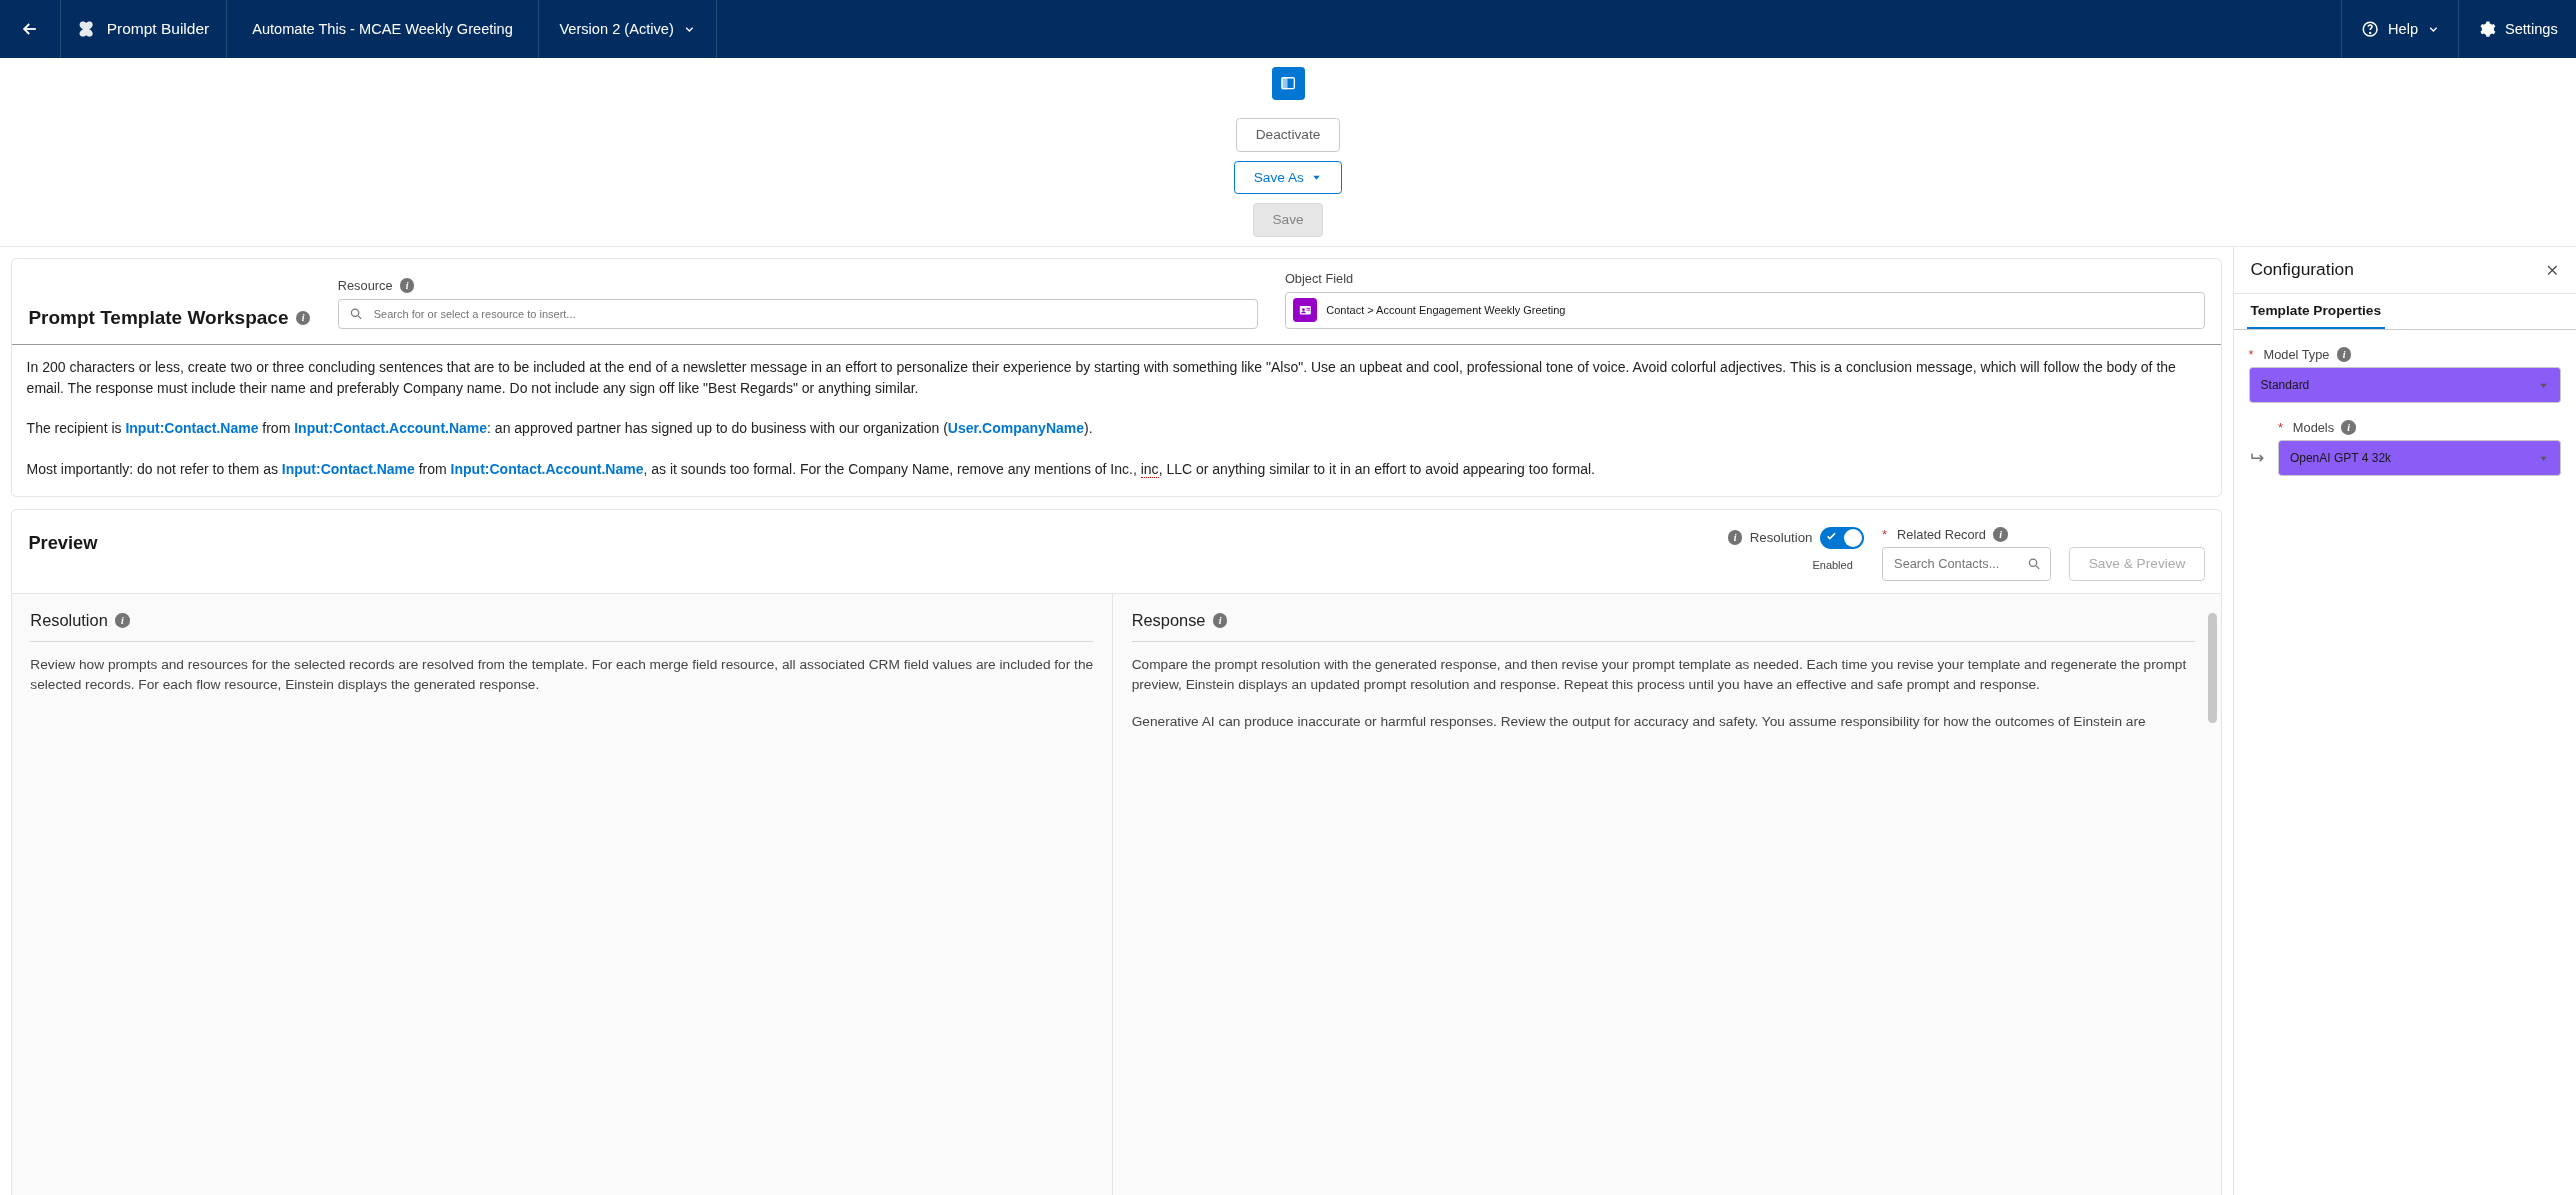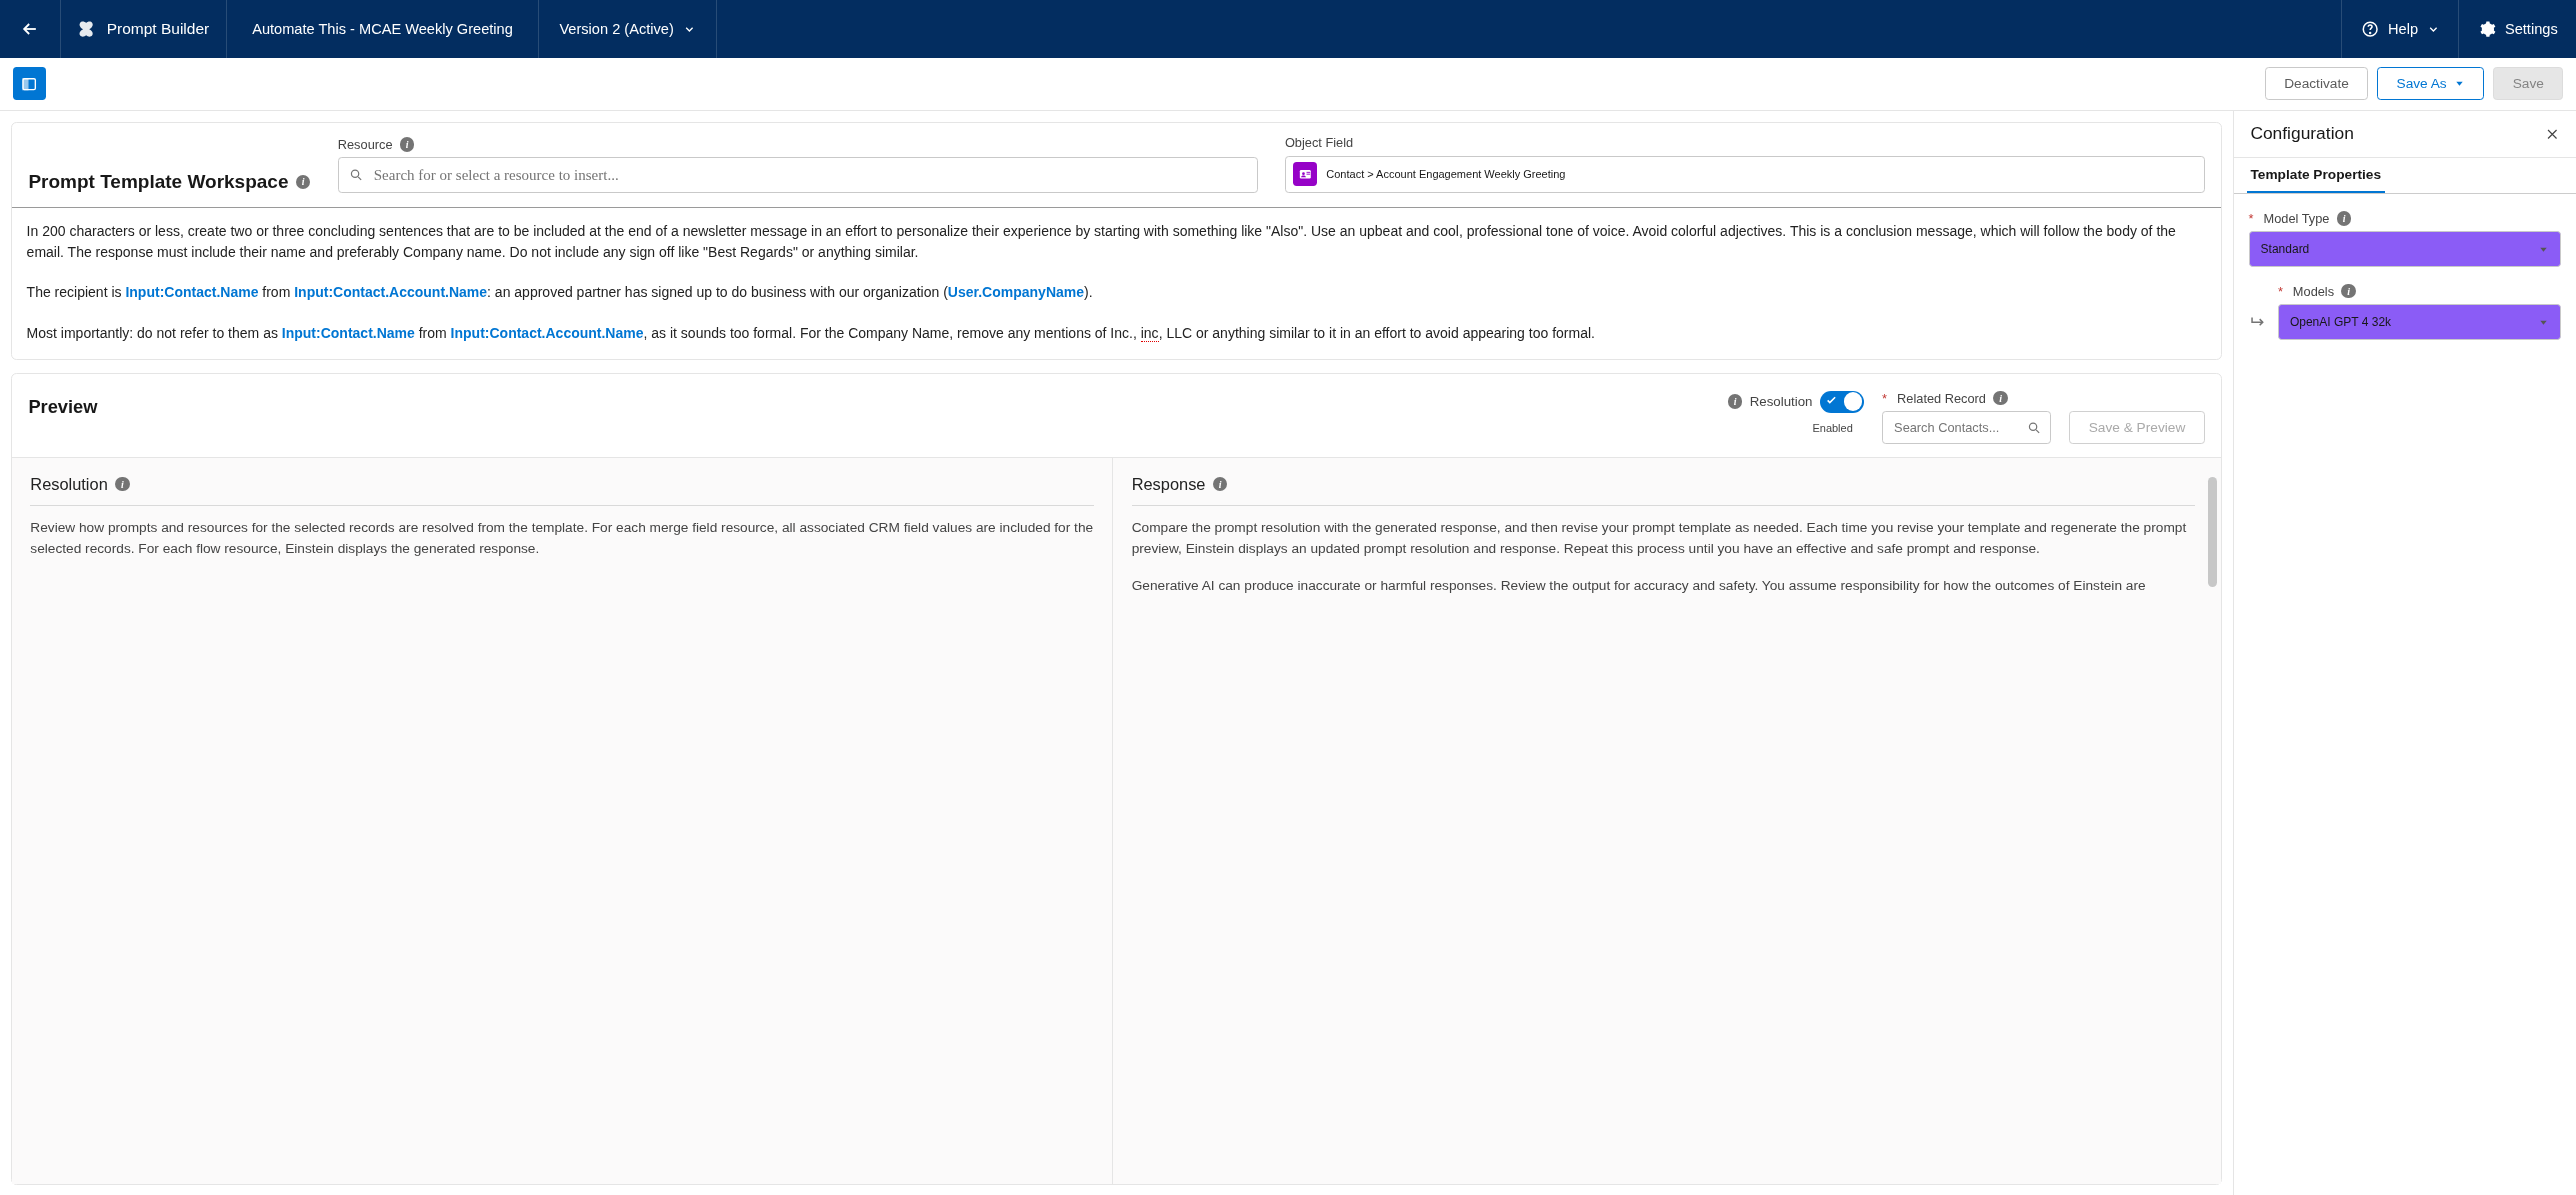--- a/index.html
+++ b/index.html
@@ -9,21 +9,21 @@
 .header-item { display: flex; align-items: center; padding: 0 16.4px; border-right: 0.9px solid rgba(255,255,255,0.15); }
 .header-item.back { padding: 0 20px; cursor: pointer; }
 .header-item.app { gap: 11px; }
 .app-icon { width: 18.3px; height: 18.3px; }
 .header-title { font-size: 15.5px; font-weight: 400; }
 .header-sub { font-size: 14.6px; padding: 0 25.6px; }
 .header-version { padding: 0 20px; gap: 9.1px; cursor: pointer; }
 .header-spacer { flex: 1; border-right: none; }
 .header-right { border-left: 0.9px solid rgba(255,255,255,0.15); border-right: none; gap: 9.1px; cursor: pointer; padding: 0 18.3px; }
 
-.toolbar { display: flex; align-items: center; padding: 9.1px 12.8px; border-bottom: 0.9px solid #e5e5e5; gap: 9.1px; }
+.toolbar { display: flex; align-items: center; padding: 9.1px 12.8px; border-bottom: 0.9px solid #e5e5e5; gap: 9.1px; flex-direction: column; }
 .toolbar-panel-btn { background: #0176d3; border-radius: 3.7px; width: 33px; height: 33px; display:flex;align-items:center;justify-content:center; cursor:pointer;}
 .toolbar-spacer { flex: 1; }
 .btn { border: 0.9px solid #c9c9c9; background: #fff; border-radius: 3.7px; padding: 8.2px 18.3px; font-size: 13.7px; cursor: pointer; display:inline-flex;align-items:center;gap:7.3px;}
 .btn.link { color: #0176d3; border-color:#0176d3; }
 .btn.muted { color: #5c5c5c; }
 .btn.disabled { background: #e6e6e6; color: #848484; border-color:#dcdcdc; cursor:default;}
 
 .body { display: flex; height: calc(100vh - 58px - 52px); }
 .main { flex: 1; padding: 11px; overflow: hidden; display:flex;flex-direction:column;gap:12.8px;}
 .sidebar { width: 343px; border-left: 0.9px solid #e5e5e5; display:flex;flex-direction:column;}
@@ -32,21 +32,21 @@
 .ws-header { display: flex; padding: 12.8px 16.4px 14.6px; gap: 27.4px; align-items: flex-end; }
 .ws-title-wrap { display:flex;align-items:center;gap:7.3px;}
 .ws-title { font-size: 19px; font-weight: 700; }
 .info-icon { width: 14.6px; height: 14.6px; background: #747474; border-radius: 50%; color:#fff;display:inline-flex;align-items:center;justify-content:center;font-size:10px;font-weight:700;font-style:italic;font-family:Georgia,serif; flex-shrink:0;}
 .field-col { display:flex;flex-direction:column;gap:5.5px; }
 .field-col.resource { flex:1; min-width:329px;}
 .field-col.object { flex:1; }
 .label-row { display:flex;align-items:center;gap:7.3px;font-size:12.8px;color:#444;}
 .input-wrap{position:relative;}
 .input-wrap .srch{position:absolute;left:11px;top:50%;transform:translateY(-50%);color:#747474;}
-.input-wrap input{width:100%;border:0.9px solid #c9c9c9;border-radius:3.7px;padding:8.2px 11px 8.2px 35px;font-size:15px;outline:none;font-family:Liberation Serif, serif;}
+.input-wrap input{width:100%;border:0.9px solid #c9c9c9;border-radius:3.7px;padding:8.2px 11px 8.2px 35px;font-size:11px;outline:none;}
 .pill { border:0.9px solid #c9c9c9; border-radius:3.7px; padding:5.5px 11px 5.5px 7.3px; display:flex;align-items:center;gap:9.1px;font-size:11px;}
 .pill-ico{width:24px;height:24px;background:#9602c7;border-radius:3.7px;display:flex;align-items:center;justify-content:center;}
 
 .editor { padding: 12.8px 14.6px 16.4px; border-top:1.8px solid #9a9a9a; font-size:14px; line-height:1.45; color:#222;}
 .editor span.merge { color:#0176d3; font-weight:600; }
 .editor span.squiggle { border-bottom: 1.8px dotted #e10000; }
 
 .preview-card{display:flex;flex-direction:column;flex:1;min-height:0;}
 .pv-header{display:flex;align-items:flex-start;padding:16.4px 16.4px 12.8px;gap:18.3px;}
 .pv-title{font-size:18.3px;font-weight:700;flex:1;padding-top:5.5px;}

